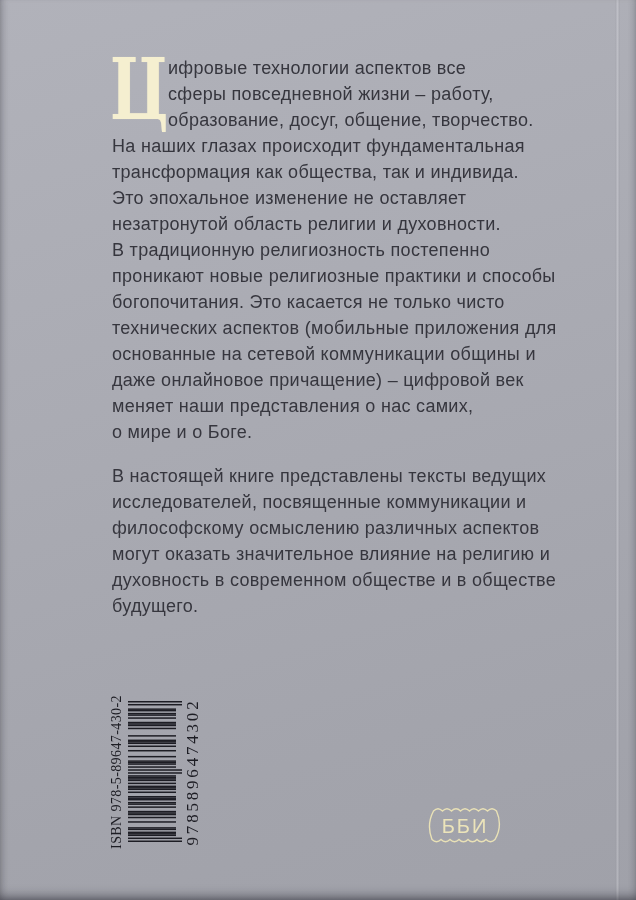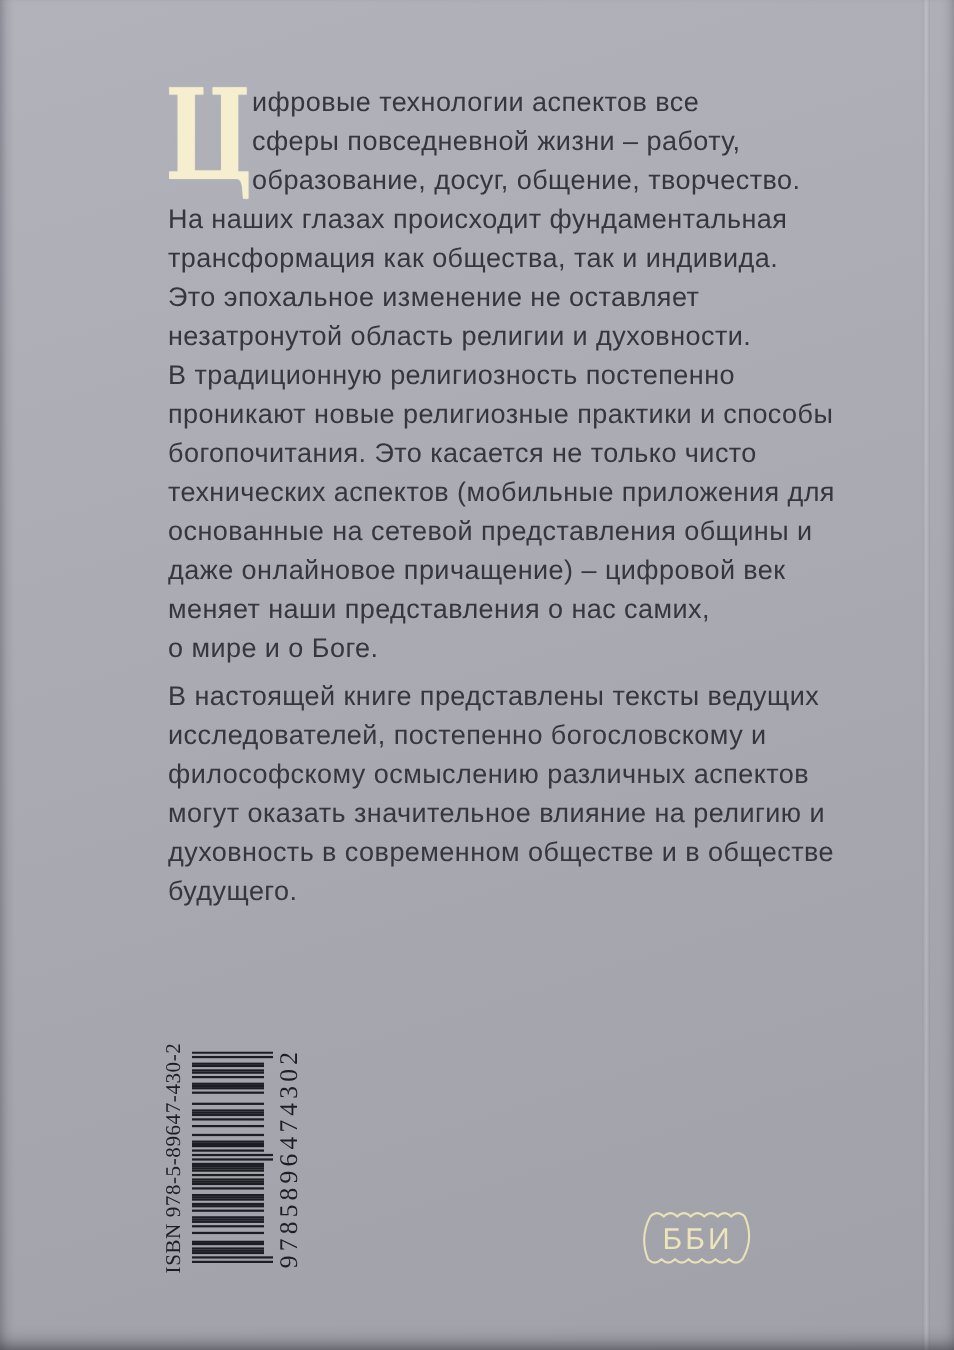--- a/index.html
+++ b/index.html
@@ -18,21 +18,21 @@
   }
   .crease{
     position:absolute;top:0;left:615px;width:5px;height:100%;z-index:4;opacity:.5;
     background:linear-gradient(90deg,rgba(55,55,68,.14),rgba(246,246,250,.45) 50%,rgba(55,55,68,.16));
   }
   .text-block{
     position:absolute;left:112px;top:55px;width:470px;
     color:#36363e;font-size:18px;line-height:26px;letter-spacing:.3px;font-weight:400;
   }
   .para{margin:0;}
-  .para.second{margin-top:6px;}
+  .para.second{margin-top:18px;}
   .line{white-space:nowrap;}
   .dropcap{float:left;width:49px;height:76px;margin:2px 7px 0 0;position:relative;}
   .dropcap .glyph{
     position:absolute;left:-2px;top:-9px;
     font-family:"DejaVu Serif",serif;font-weight:700;font-size:84px;line-height:1;
     color:#f5efd0;transform:scaleX(.72);transform-origin:0 0;
     text-shadow:0 0 1px rgba(245,239,208,.6);
   }
   .barcode-block{position:absolute;left:108px;top:697px;width:94px;height:150px;}
   .barcode-inner{
@@ -71,30 +71,30 @@
           <div class="line">сферы повседневной жизни – работу,</div>
           <div class="line">образование, досуг, общение, творчество.</div>
           <div class="line">На наших глазах происходит фундаментальная</div>
           <div class="line">трансформация как общества, так и индивида.</div>
           <div class="line">Это эпохальное изменение не оставляет</div>
           <div class="line">незатронутой область религии и духовности.</div>
           <div class="line">В традиционную религиозность постепенно</div>
           <div class="line">проникают новые религиозные практики и способы</div>
           <div class="line">богопочитания. Это касается не только чисто</div>
           <div class="line">технических аспектов (мобильные приложения для</div>
-          <div class="line">основанные на сетевой представления общины и</div>
+          <div class="line">основанные на сетевой коммуникации общины и</div>
           <div class="line">даже онлайновое причащение) – цифровой век</div>
           <div class="line">меняет наши представления о нас самих,</div>
           <div class="line">о мире и о Боге.</div>
         </div>
     </div>
     <div class="para second">
       <div>
           <div class="line">В настоящей книге представлены тексты ведущих</div>
-          <div class="line">исследователей, постепенно богословскому и</div>
+          <div class="line">исследователей, посвященные коммуникации и</div>
           <div class="line">философскому осмыслению различных аспектов</div>
           <div class="line">могут оказать значительное влияние на религию и</div>
           <div class="line">духовность в современном обществе и в обществе</div>
           <div class="line">будущего.</div>
         </div>
     </div>
   </div>
 
   <div class="barcode-block">
     <div class="barcode-inner">

